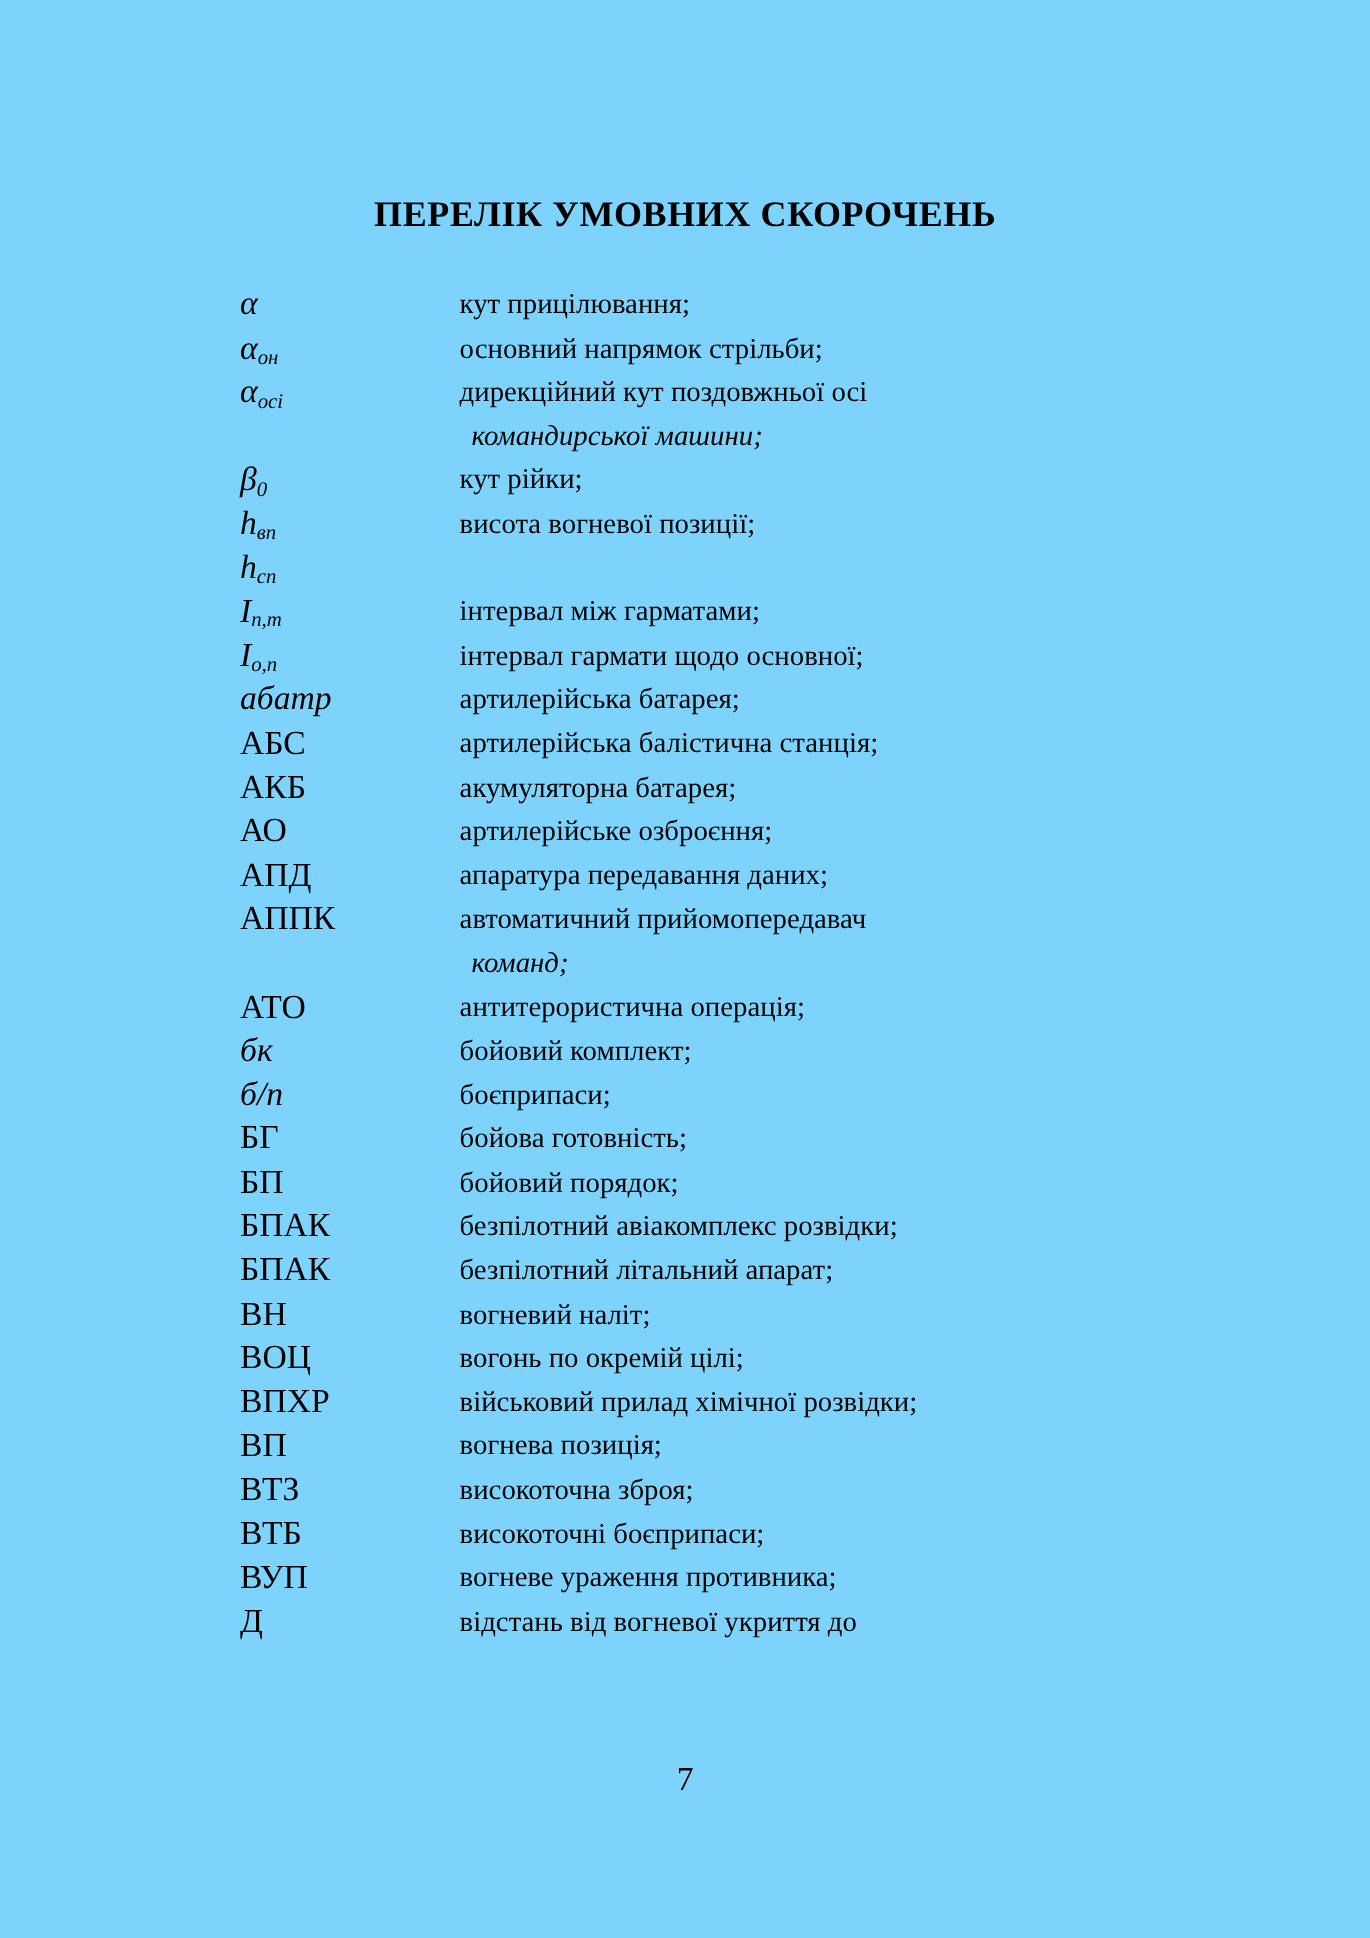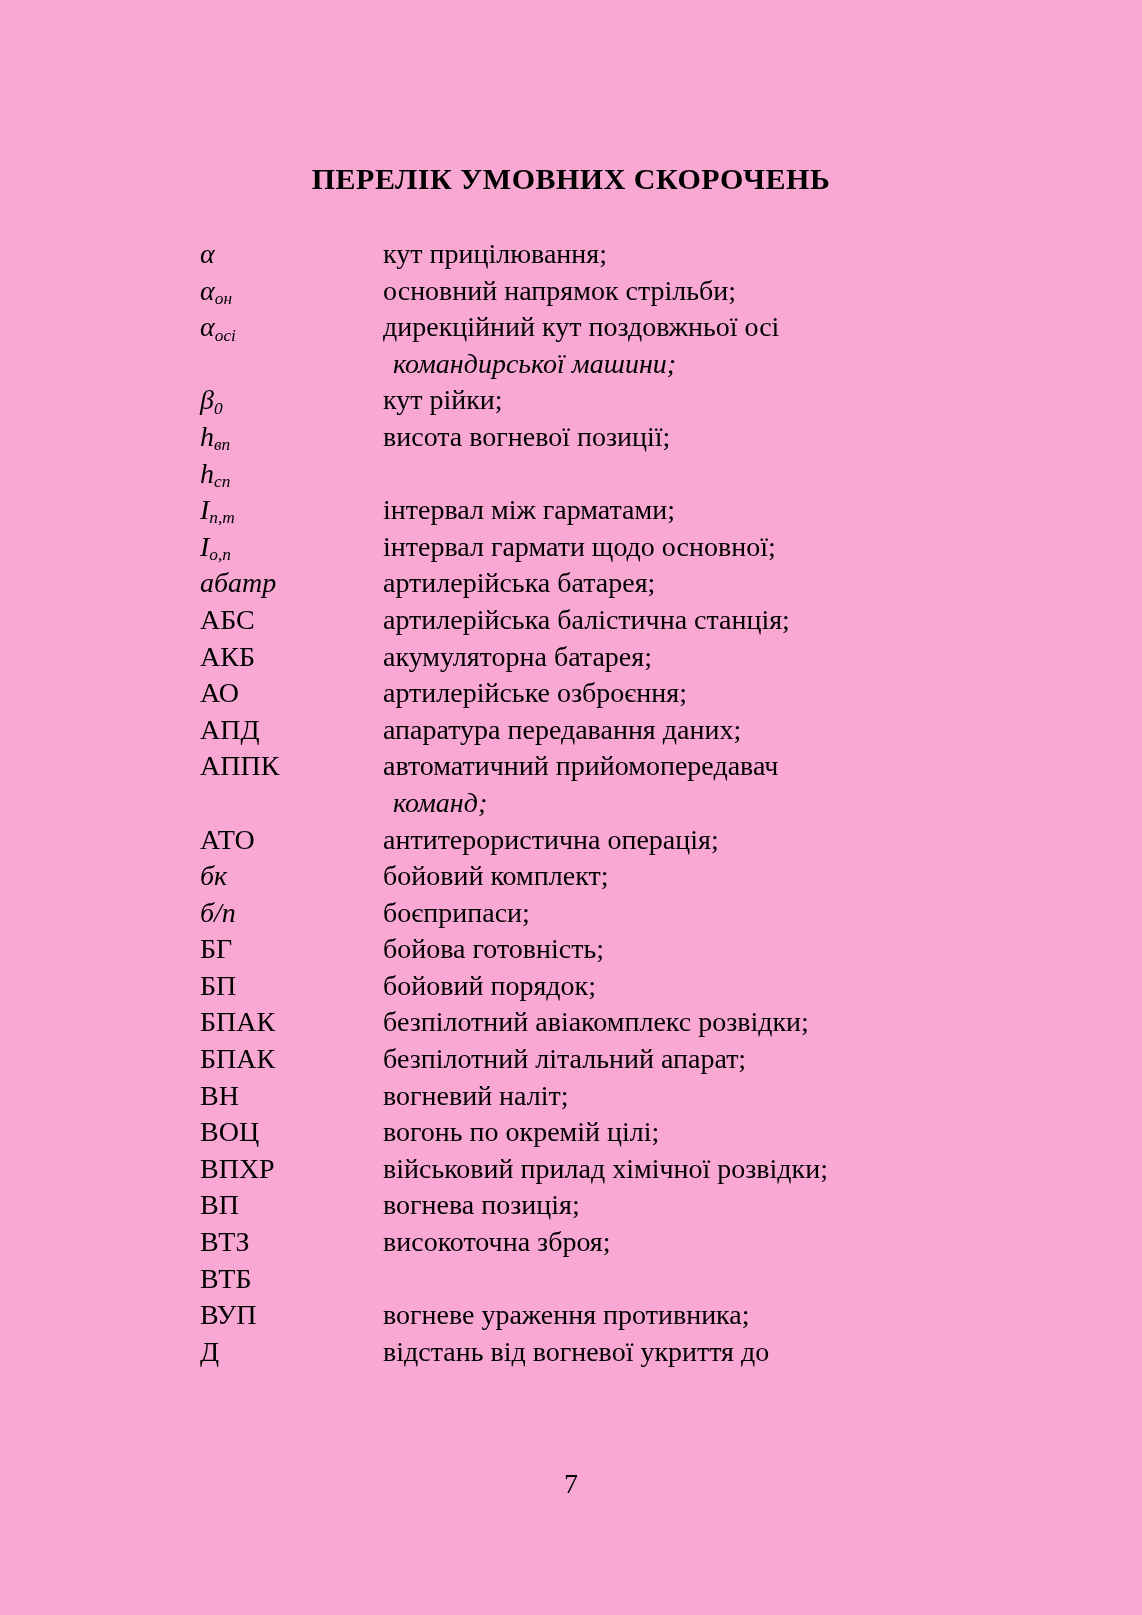--- a/index.html
+++ b/index.html
@@ -12,21 +12,21 @@
     font-family: "Liberation Serif", "DejaVu Serif", serif;
     color: #000000;
     position: relative;
     overflow: hidden;
   }
   .page {
     position: absolute;
     top: 0; left: 0;
     width: 1142px;
     height: 1615px;
-    background: #f9a8d4;
+    background: #7dd3fc;
   }
   .title {
     position: absolute;
     top: 162px;
     left: 0;
     width: 100%;
     text-align: center;
     font-size: 30px;
     font-weight: bold;
     letter-spacing: 0.5px;
@@ -53,21 +53,21 @@
   }
   .term sub {
     font-size: 0.62em;
     line-height: 0;
     vertical-align: baseline;
     position: relative;
     top: 0.25em;
   }
   .definition {
     flex: 1 1 auto;
-    font-size: 28px;
+    font-size: 24px;
     line-height: 36.6px;
   }
   .def-line {
     white-space: nowrap;
   }
   .def-line.cont {
     padding-left: 10px;
     font-style: italic;
   }
   .page-number {
@@ -236,20 +236,23 @@
         </div>
       </div>
       <div class="abbr-row">
         <div class="term"><span>ВТЗ</span></div>
         <div class="definition">
           <div class="def-line">високоточна зброя;</div>
         </div>
       </div>
       <div class="abbr-row">
         <div class="term"><span>ВТБ</span></div>
+        <div class="definition">
+          <div class="def-line">високоточні боєприпаси;</div>
+        </div>
       </div>
       <div class="abbr-row">
         <div class="term"><span>ВУП</span></div>
         <div class="definition">
           <div class="def-line">вогневе ураження противника;</div>
         </div>
       </div>
       <div class="abbr-row">
         <div class="term"><span>Д</span></div>
         <div class="definition">

